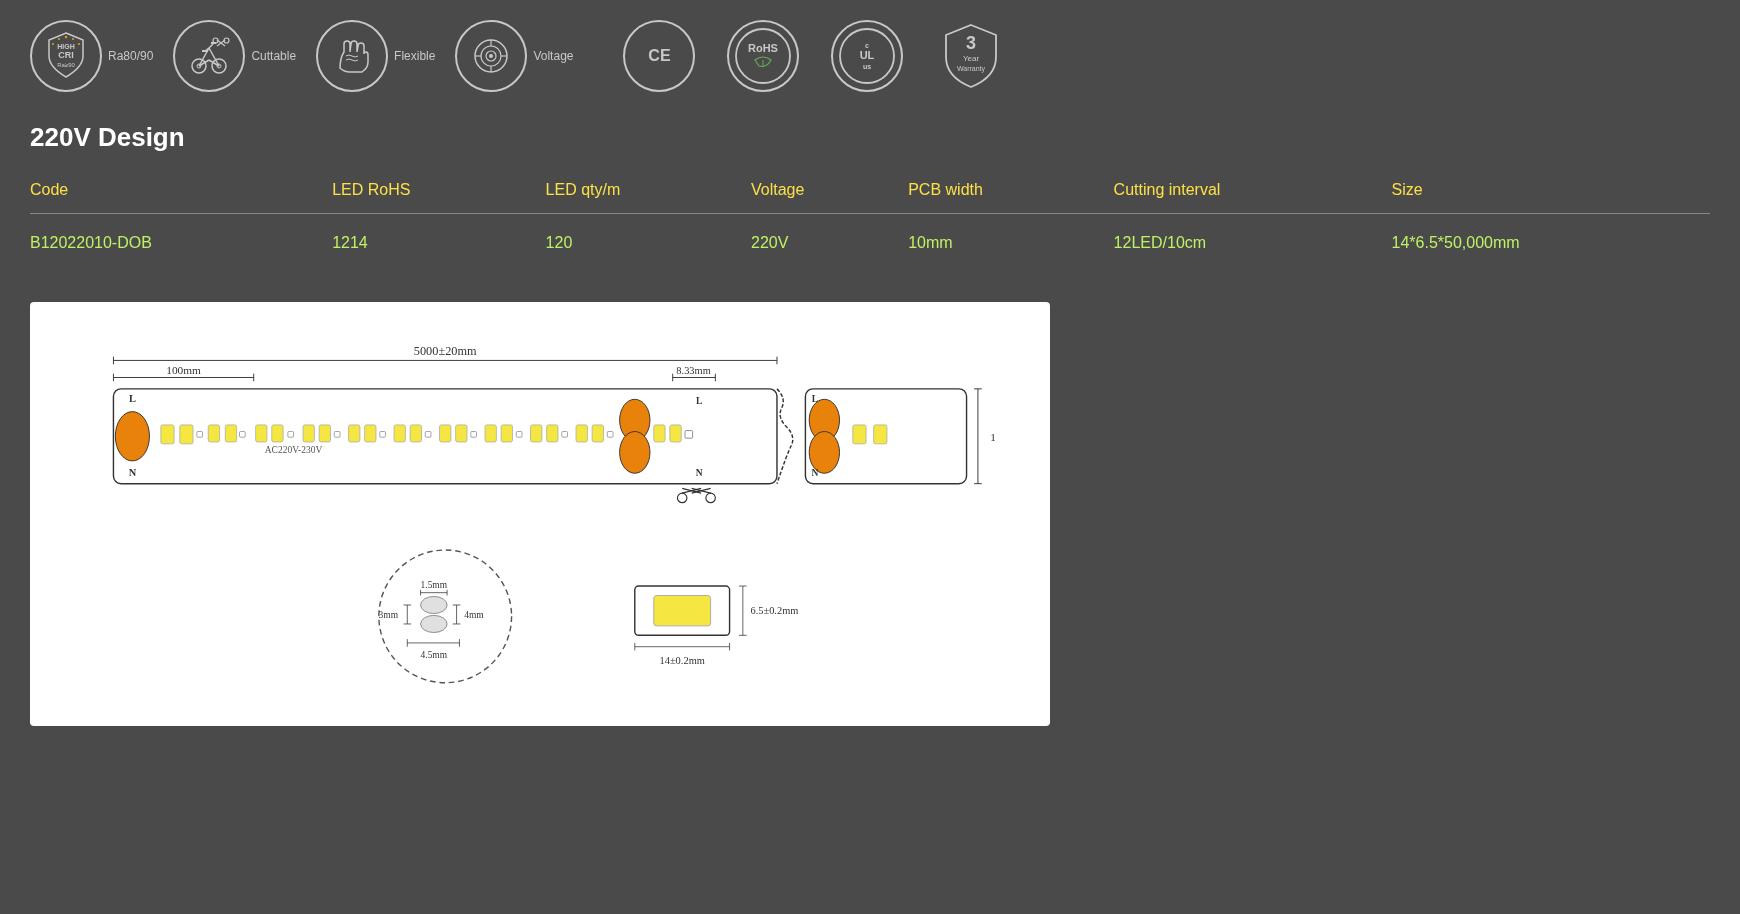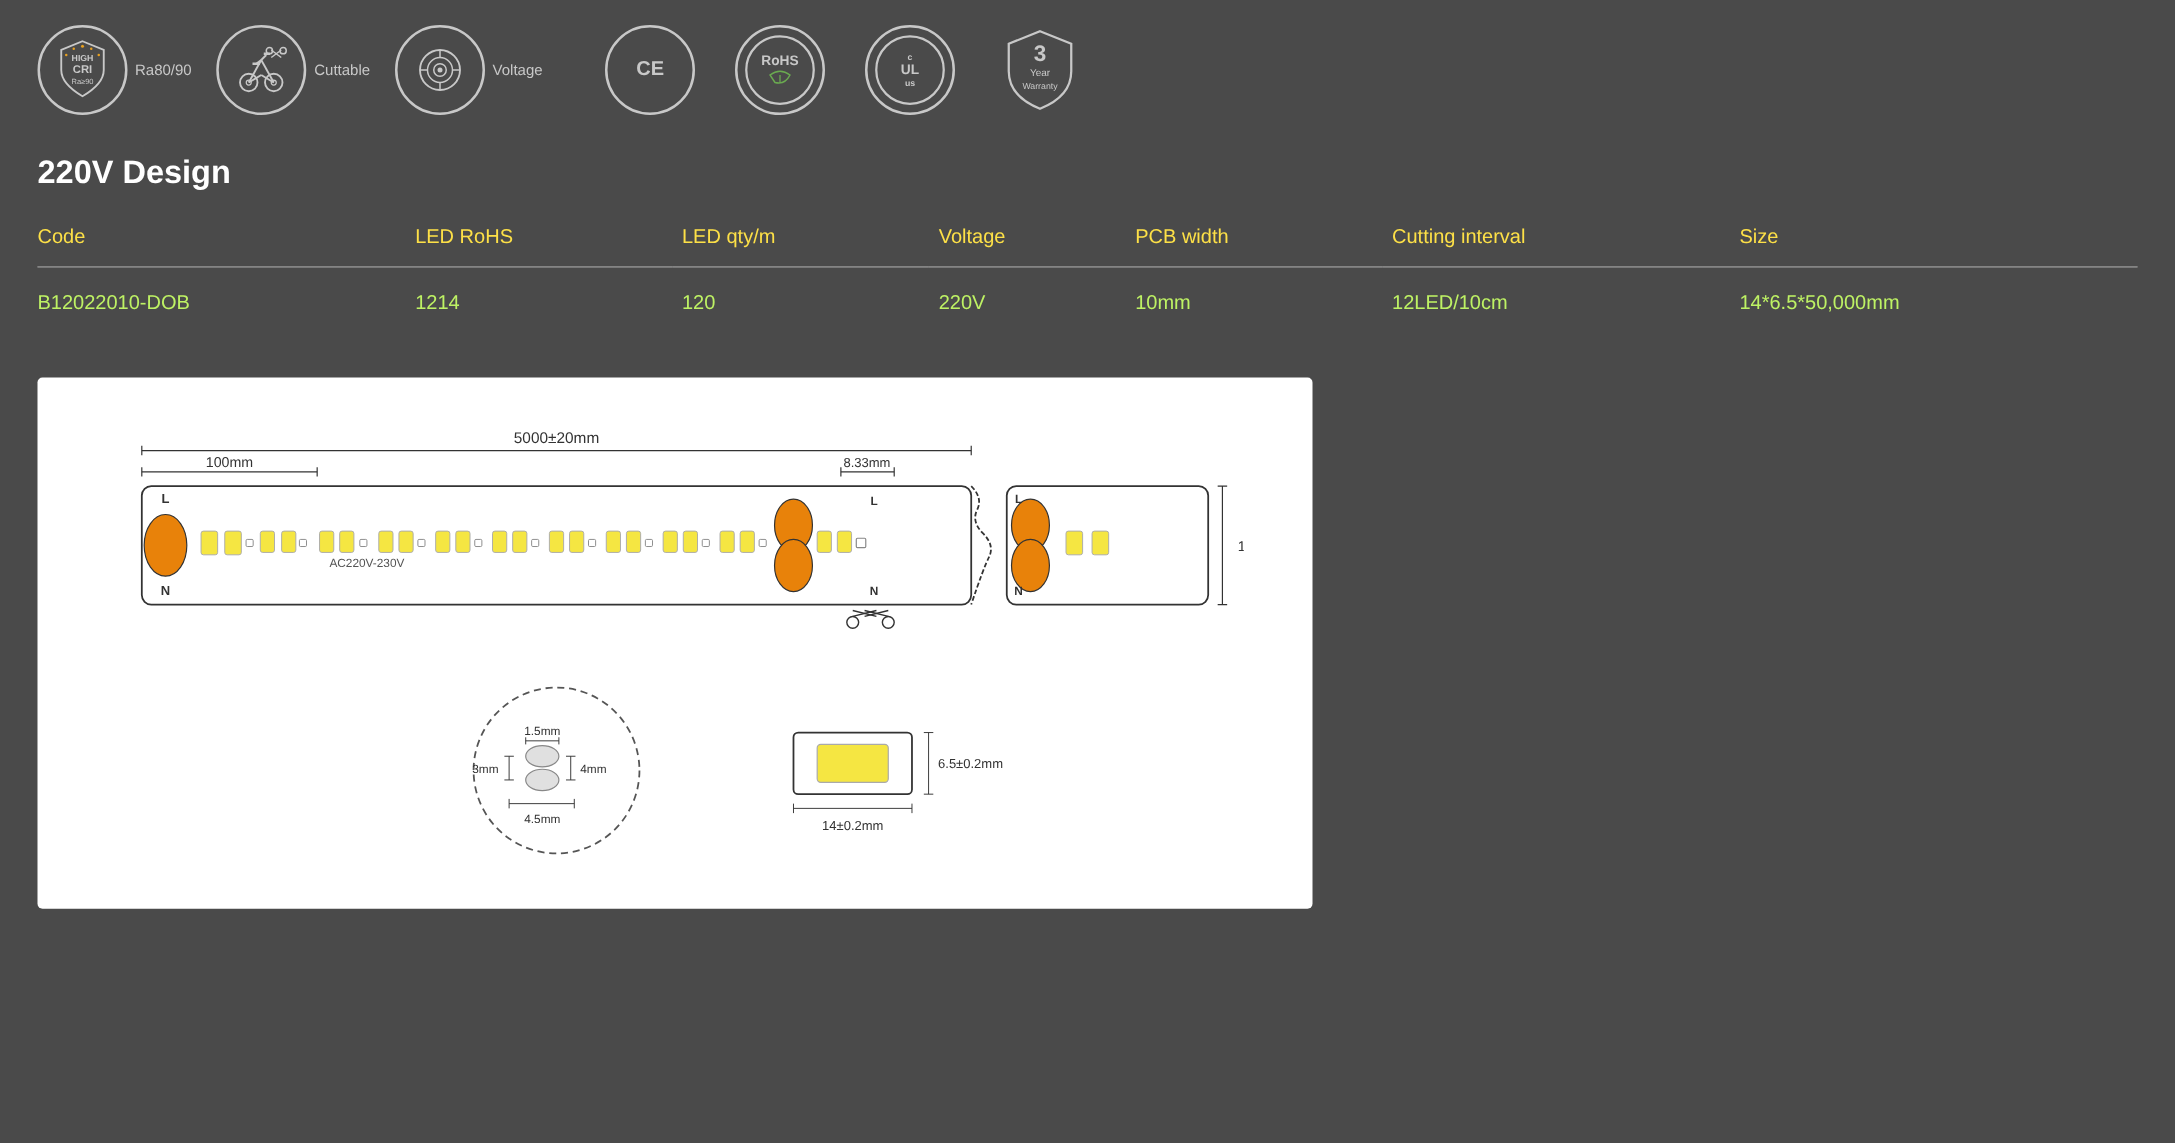--- a/index.html
+++ b/index.html
@@ -94,20 +94,21 @@
     .spec-table th:first-child,
     .spec-table td:first-child { padding-left: 0; }
 
     
     .diagram-container {
       background: #ffffff;
       border-radius: 4px;
       padding: 30px 55px;
       max-width: 1020px;
       position: relative;
+      font-family: Liberation Serif, serif;
     }
 
     
     .diagram-svg {
       width: 100%;
       height: auto;
     }
   </style>
 </head>
 <body>
@@ -158,20 +159,32 @@
 
         <line x1="30" y1="6" x2="38" y2="12" stroke="#c8c8c8" stroke-width="1.2"></line>
         <line x1="38" y1="6" x2="30" y2="12" stroke="#c8c8c8" stroke-width="1.2"></line>
         <circle cx="28.5" cy="6.5" r="2.5" fill="none" stroke="#c8c8c8" stroke-width="1.2"></circle>
         <circle cx="39.5" cy="6.5" r="2.5" fill="none" stroke="#c8c8c8" stroke-width="1.2"></circle>
       </svg>
     </div>
     <span class="icon-label">Cuttable</span>
   </div>
 
+  <div class="icon-item">
+    <div class="icon-circle">
+      <svg width="44" height="44" viewBox="0 0 44 44">
+
+        <path d="M10 34 Q10 24 14 18 L14 10 Q14 7 17 7 Q20 7 20 10 L20 18 L21 10 Q21 7 24 7 Q27 7 27 10 L27 18 L28 12 Q28 9 31 9 Q34 9 34 12 L34 20 Q34 18 36 18 Q38 18 38 21 L38 28 Q38 34 32 38 L20 38 Q14 38 10 34 Z" fill="none" stroke="#c8c8c8" stroke-width="1.5"></path>
+
+        <path d="M16 22 Q19 20 22 22 Q25 24 28 22" fill="none" stroke="#c8c8c8" stroke-width="1"></path>
+        <path d="M16 26 Q19 24 22 26 Q25 28 28 26" fill="none" stroke="#c8c8c8" stroke-width="1"></path>
+      </svg>
+    </div>
+    <span class="icon-label">Flexible</span>
+  </div>
 
   <div class="icon-item">
     <div class="icon-circle">
       <svg width="44" height="44" viewBox="0 0 44 44">
 
         <circle cx="22" cy="22" r="16" fill="none" stroke="#c8c8c8" stroke-width="1.5"></circle>
         <circle cx="22" cy="22" r="10" fill="none" stroke="#c8c8c8" stroke-width="1.2"></circle>
         <circle cx="22" cy="22" r="5" fill="none" stroke="#c8c8c8" stroke-width="1.2"></circle>
         <circle cx="22" cy="22" r="2" fill="#c8c8c8"></circle>
 

